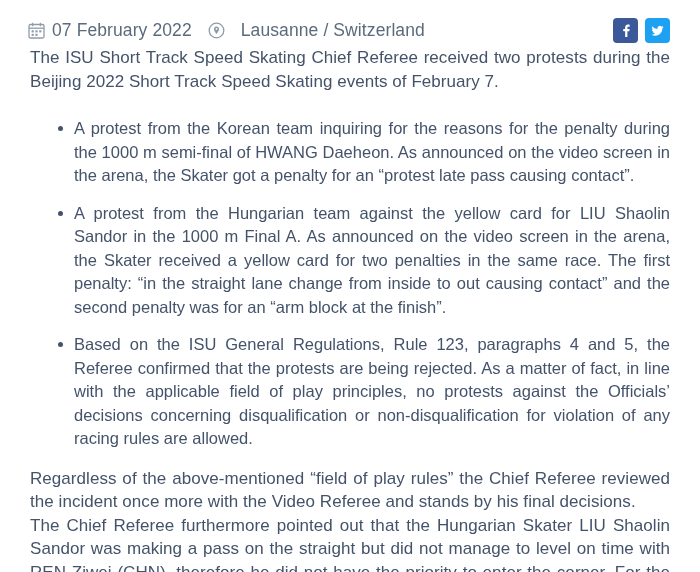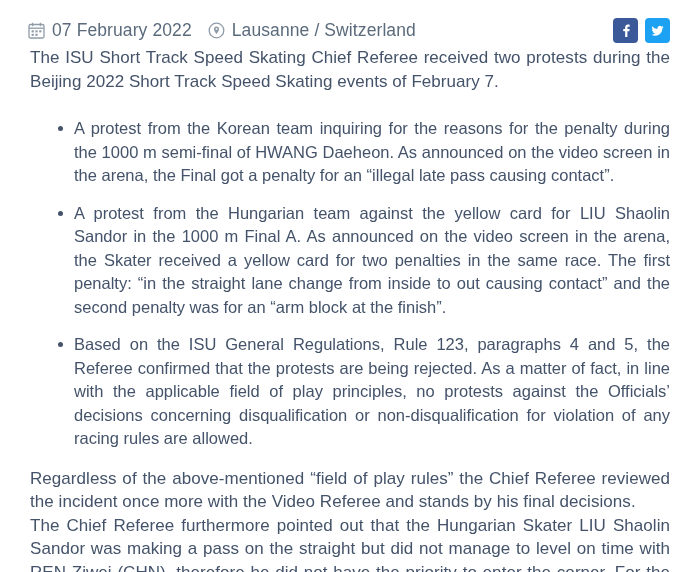--- a/index.html
+++ b/index.html
@@ -32,20 +32,21 @@
   }
   .meta-item {
     display: flex;
     align-items: center;
     color: #5b6b7c;
     font-size: 17.5px;
     letter-spacing: 0.1px;
   }
   .meta-item + .meta-item {
     margin-left: 16px;
+    gap: 9px;
   }
   .meta-icon {
     display: inline-block;
     width: 17px;
     height: 17px;
     margin-right: 7px;
     opacity: 0.85;
     flex: 0 0 auto;
   }
   .meta-icon svg { display: block; }
@@ -165,21 +166,21 @@
       </div>
     </div>
 
   </div>
 
   <div class="article">
 
     <p class="para intro">The ISU Short Track Speed Skating Chief Referee received two protests during the Beijing 2022 Short Track Speed Skating events of February 7.</p>
 
     <ul class="protest-list">
-      <li>A protest from the Korean team inquiring for the reasons for the penalty during the 1000 m semi-final of HWANG Daeheon. As announced on the video screen in the arena, the Final got a penalty for an “illegal late pass causing contact”.</li>
+      <li>A protest from the Korean team inquiring for the reasons for the penalty during the 1000 m semi-final of HWANG Daeheon. As announced on the video screen in the arena, the Skater got a penalty for an “protest late pass causing contact”.</li>
       <li>A protest from the Hungarian team against the yellow card for LIU Shaolin Sandor in the 1000 m Final A. As announced on the video screen in the arena, the Skater received a yellow card for two penalties in the same race. The first penalty: “in the straight lane change from inside to out causing contact” and the second penalty was for an “arm block at the finish”.</li>
       <li>Based on the ISU General Regulations, Rule 123, paragraphs 4 and 5, the Referee confirmed that the protests are being rejected. As a matter of fact, in line with the applicable field of play principles, no protests against the Officials’ decisions concerning disqualification or non-disqualification for violation of any racing rules are allowed.</li>
     </ul>
 
     <p class="para after-list">Regardless of the above-mentioned “field of play rules” the Chief Referee reviewed the incident once more with the Video Referee and stands by his final decisions.</p>
 
     <p class="para closing">The Chief Referee furthermore pointed out that the Hungarian Skater LIU Shaolin Sandor was making a pass on the straight but did not manage to level on time with REN Ziwei (CHN), therefore he did not have the priority to enter the corner. For the second penalty for LIU Shaolin Sandor, the Chief Referee pointed out that this penalty was for an arm block at the finish, the arm block happened twice and therefore had to be called.</p>
 
   </div>
 

